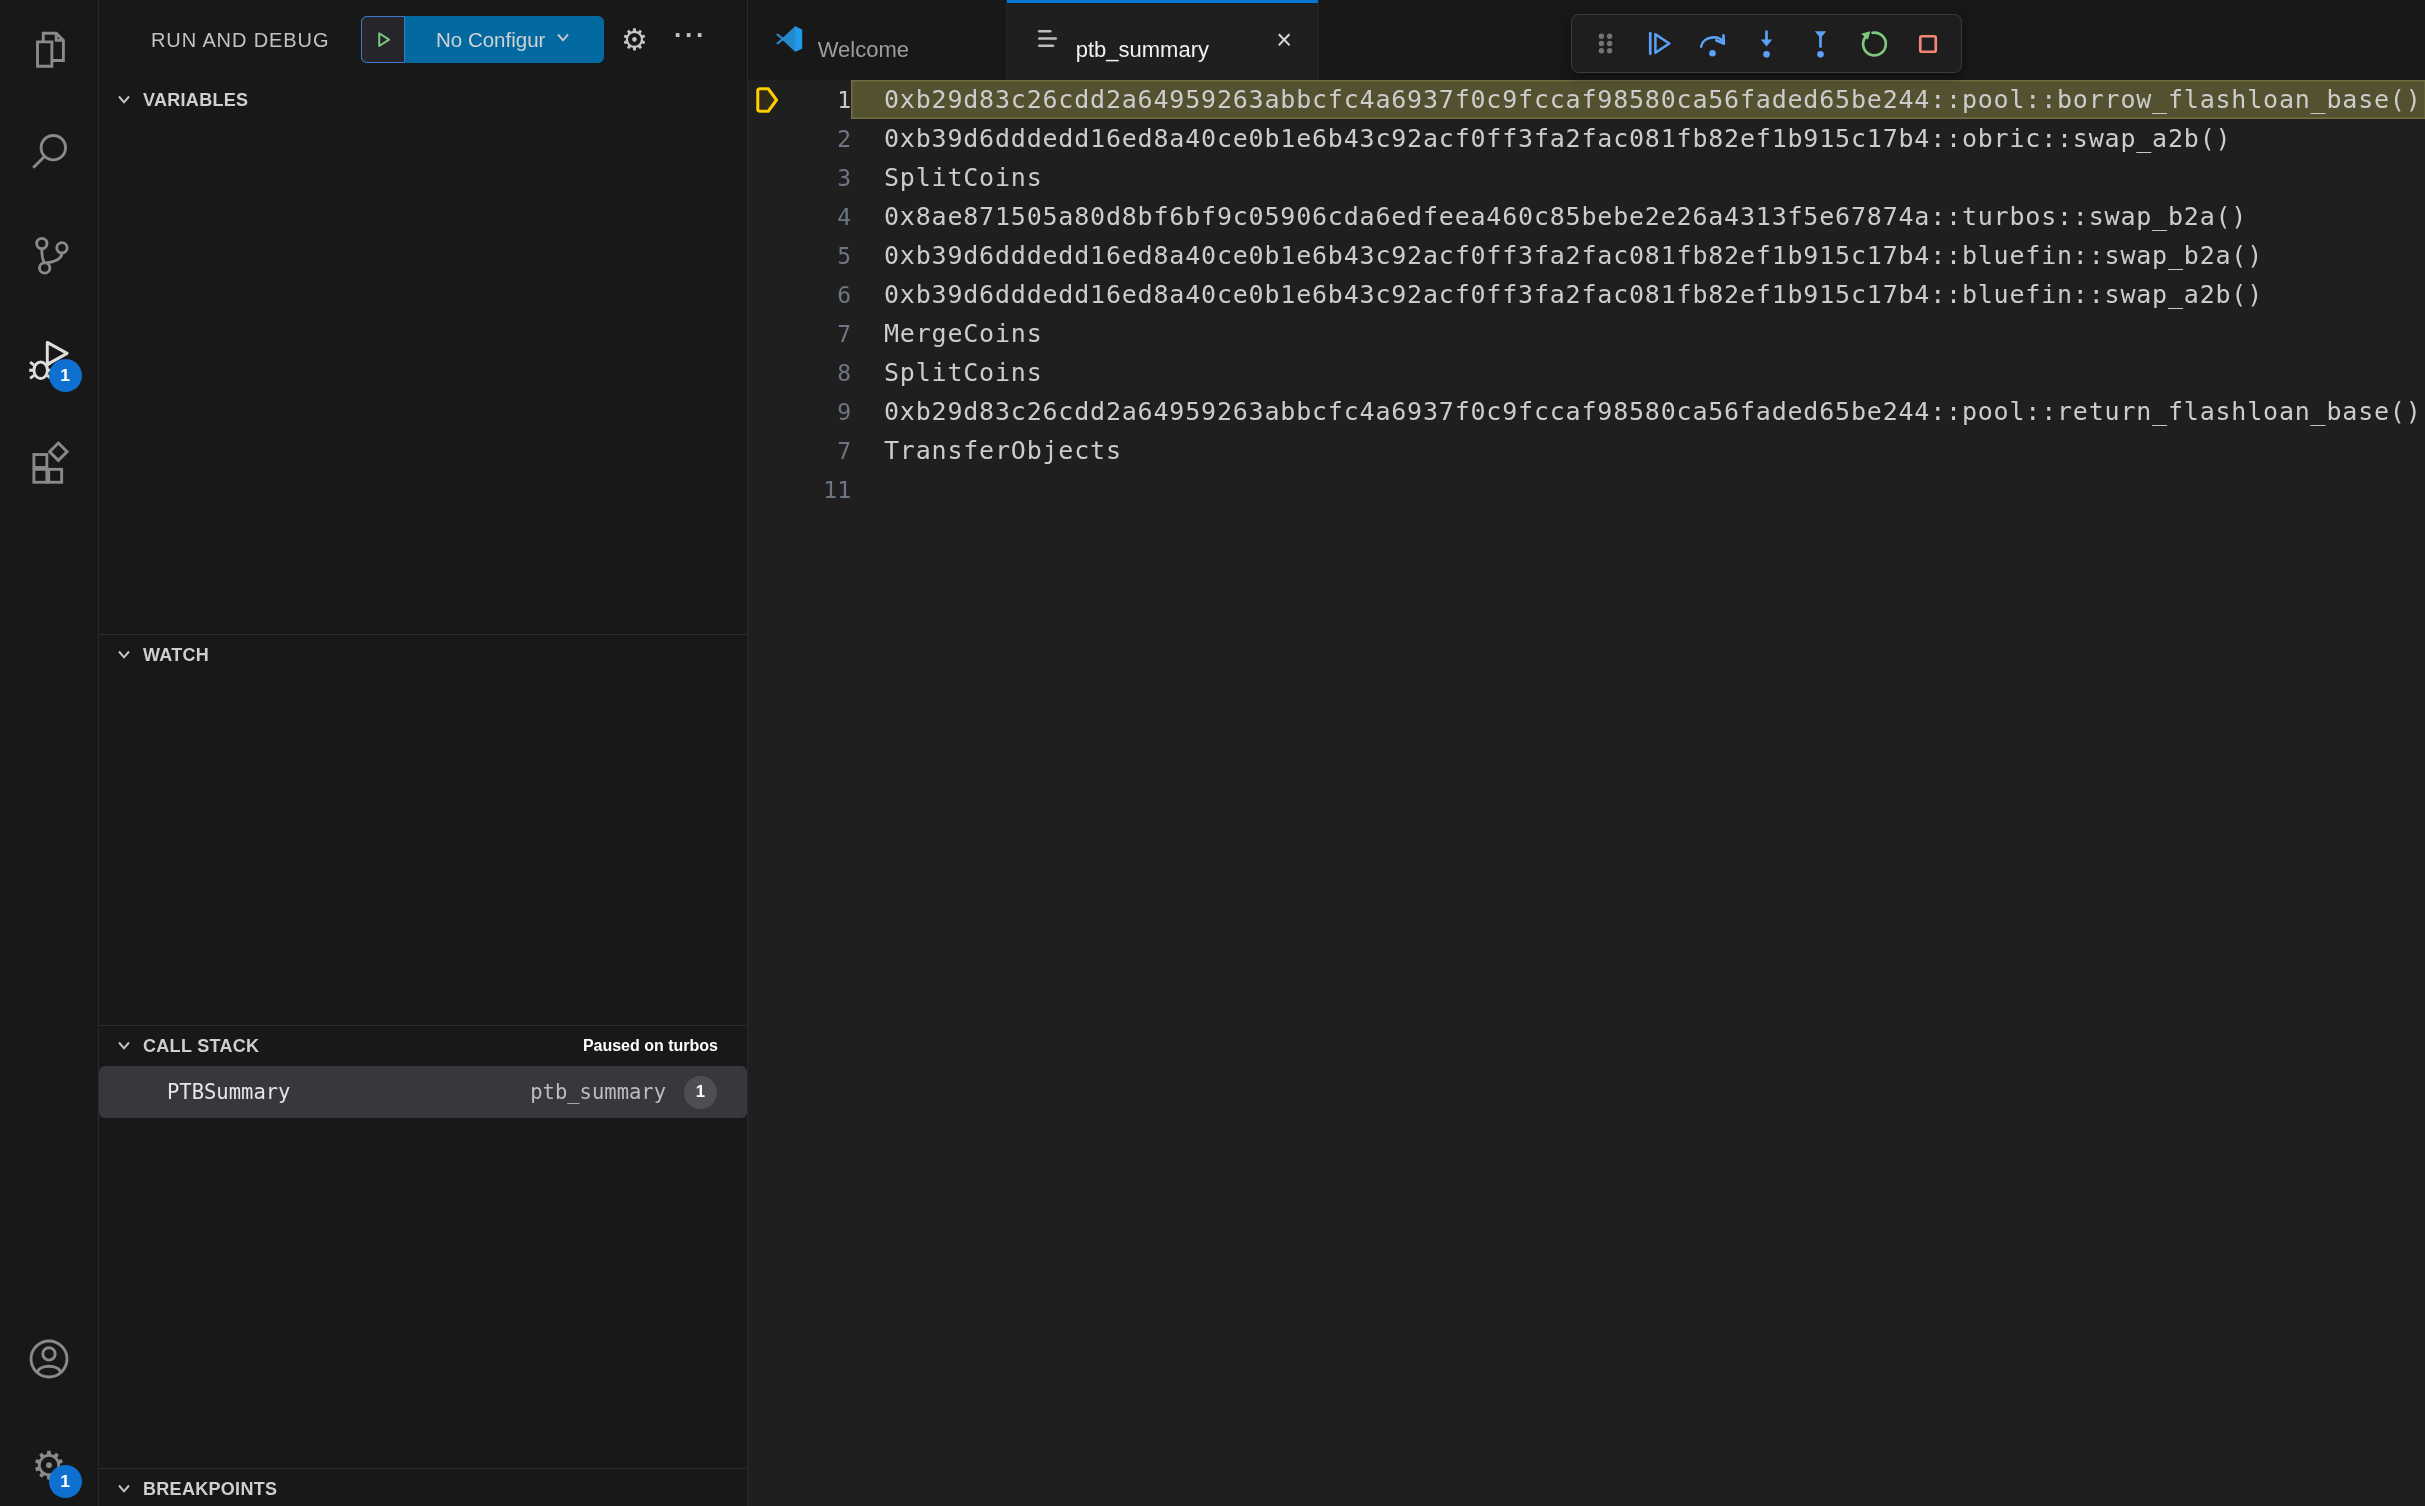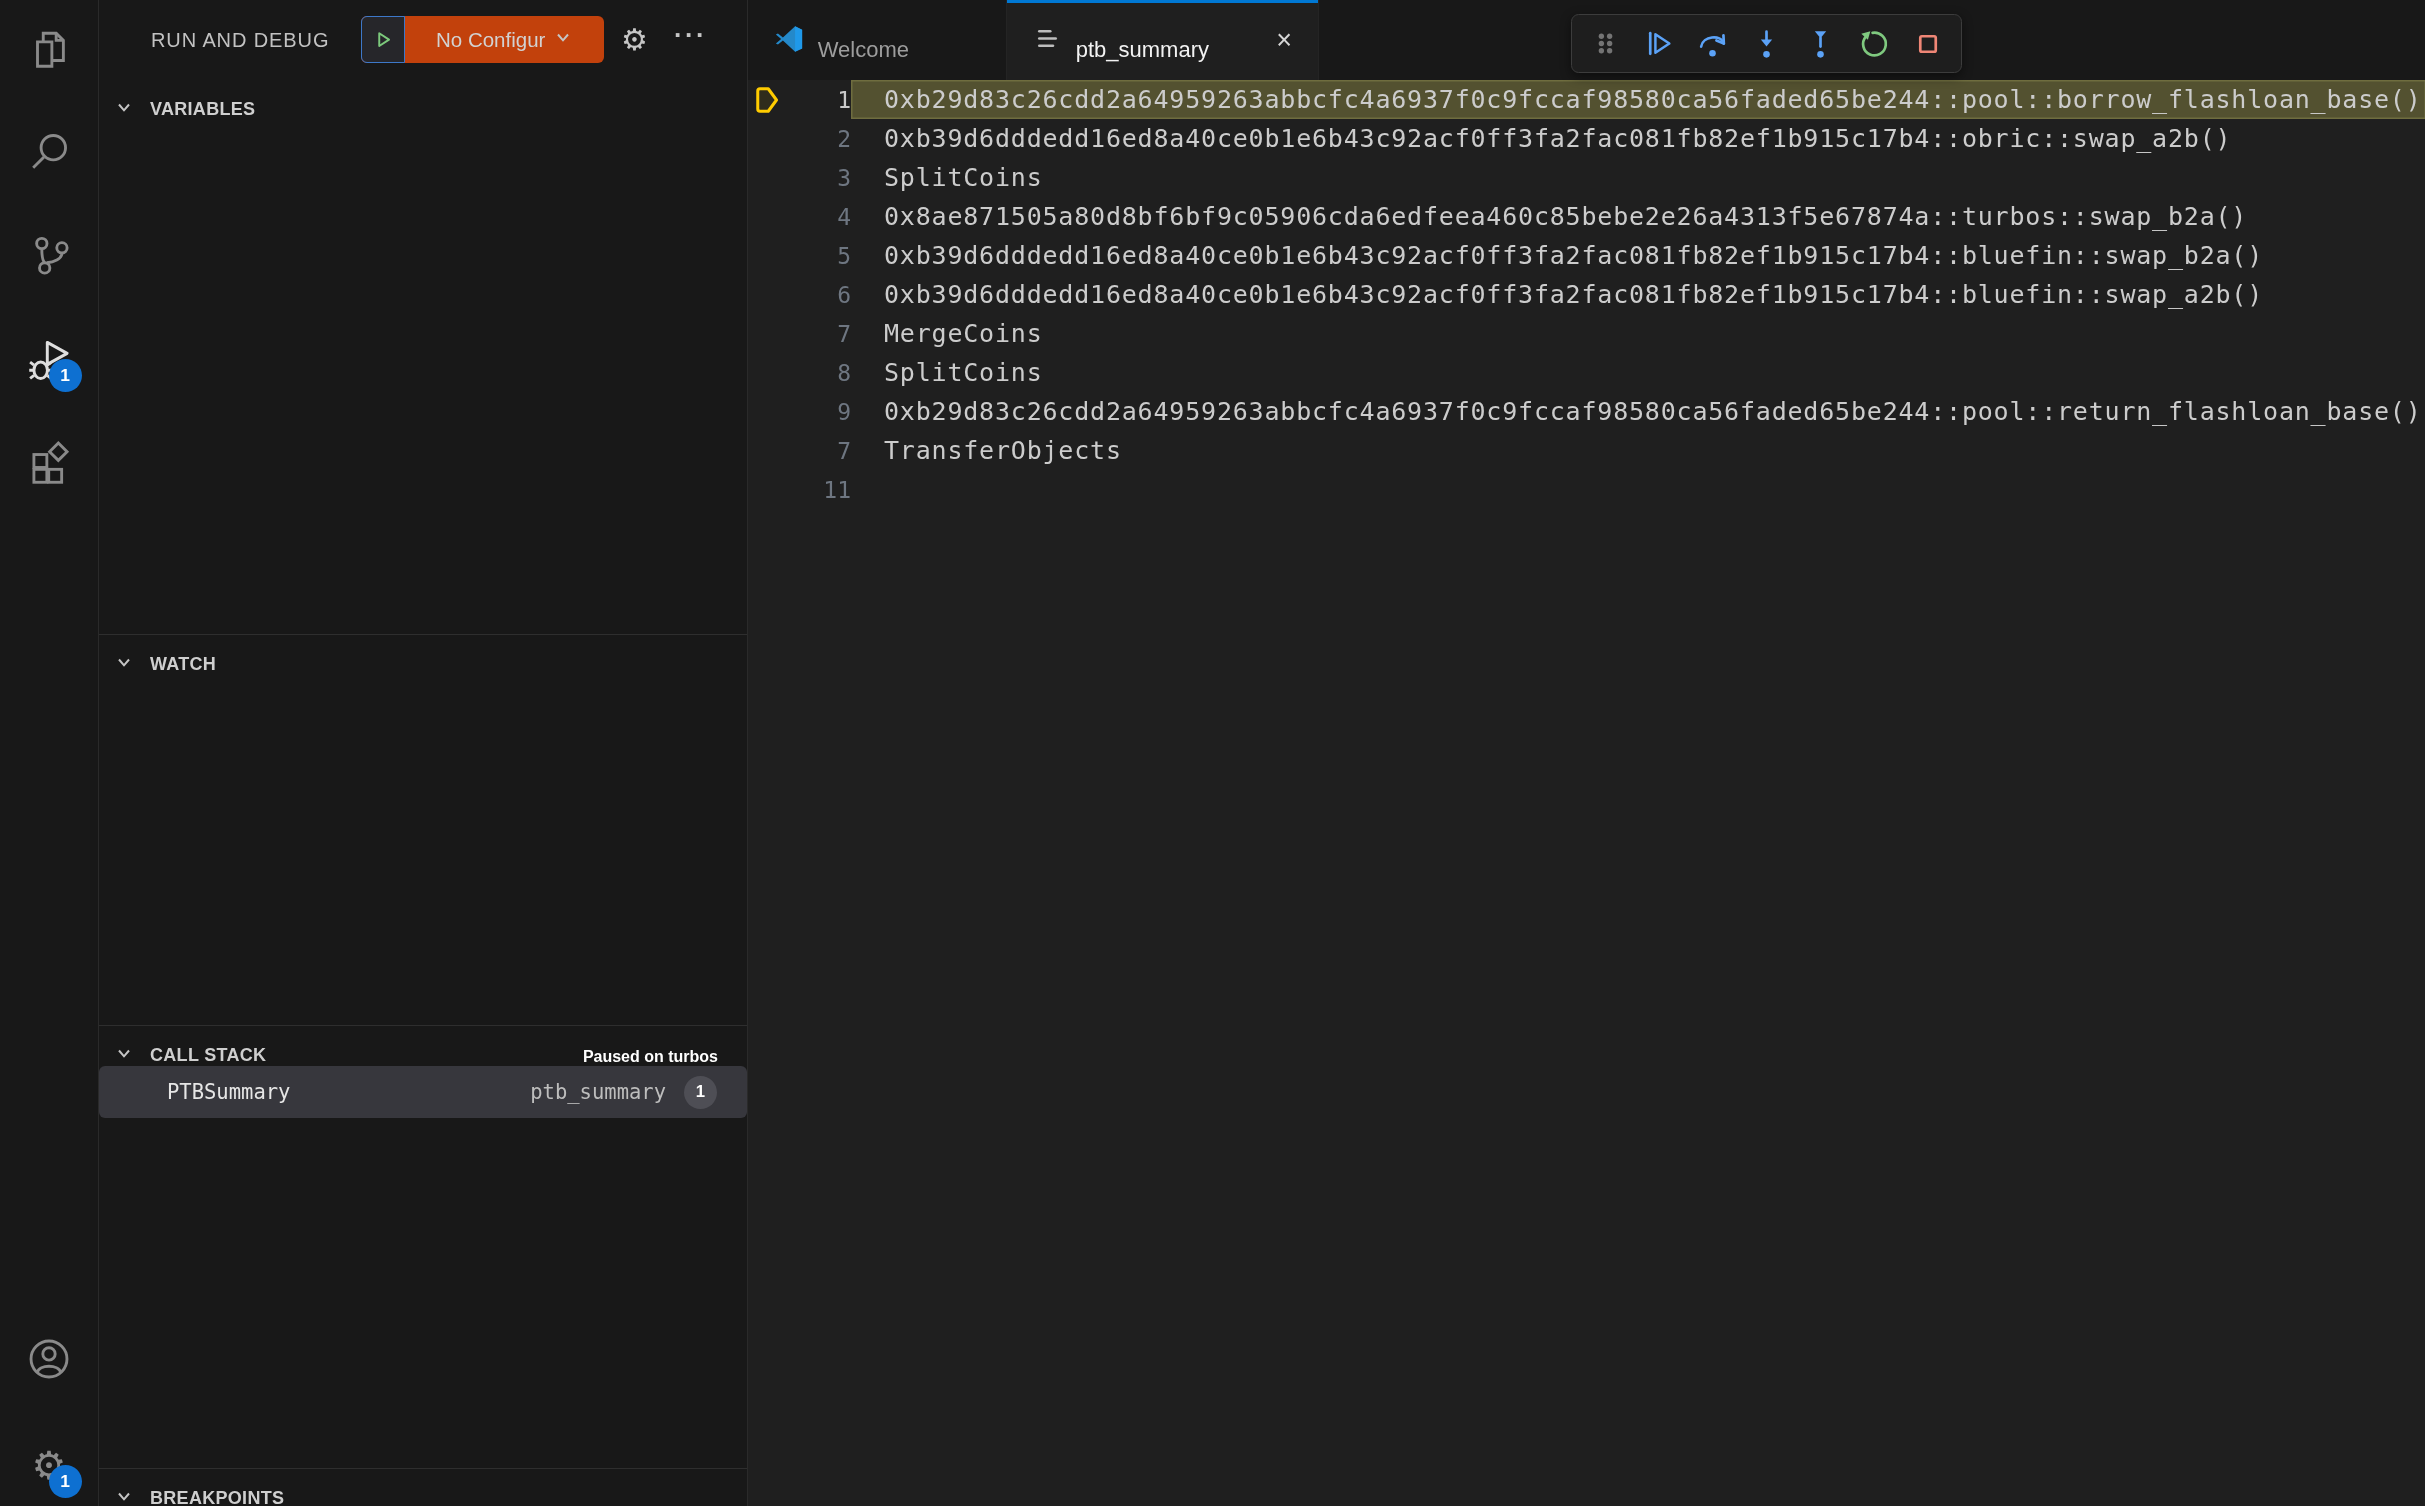--- a/index.html
+++ b/index.html
@@ -20,33 +20,33 @@
               display:flex; align-items:center; justify-content:center; }
   .gear-glyph { font-size:39px; color:#8a8a8a; line-height:1; }
 
   
   .sidebar { width:649px; height:100%; background:#181818; border-right:0.8px solid #2a2a2a;
              display:flex; flex-direction:column; flex:none; }
   .sb-title { position:relative; height:80px; flex:none; }
   .sb-title-text { position:absolute; left:52px; top:50%; transform:translateY(-50%);
                    font-size:20px; letter-spacing:0.9px; color:#c2c2c2; white-space:nowrap; }
   .run-control { position:absolute; left:262px; top:16px; width:243px; height:47px;
-                 background:#c2410c; border-radius:6px; display:flex; align-items:stretch; cursor:pointer; }
+                 background:#0369a1; border-radius:6px; display:flex; align-items:stretch; cursor:pointer; }
   .run-play { width:44px; border:1.5px solid #3d78c9; border-radius:6px 0 0 6px; background:#26262a;
               display:flex; align-items:center; justify-content:center; }
   .run-config { flex:1; display:flex; align-items:center; justify-content:center; gap:7.6px;
                 color:#d2d2d2; font-size:20.5px; white-space:nowrap; }
   .hdr-gear { position:absolute; left:522px; top:50%; transform:translateY(-50%);
               font-size:30px; color:#c5c5c5; cursor:pointer; line-height:1; }
   .hdr-more { position:absolute; left:575px; top:44%; transform:translateY(-50%);
               font-size:26px; font-weight:700; letter-spacing:2.3px; color:#c5c5c5; cursor:pointer; }
 
   .sb-section { position:relative; flex:none; }
   .sb-section.bordered { border-top:1.5px solid #2e2e2e; }
-  .sec-header { height:40px; display:flex; align-items:flex-end; padding-left:15px; gap:16px; cursor:pointer; }
+  .sec-header { height:40px; display:flex; align-items:center; padding-left:15px; gap:9px; cursor:pointer; }
   .sec-label { font-size:18px; font-weight:700; color:#cfcfcf; letter-spacing:0.3px; white-space:nowrap; }
   .sec-status { margin-left:auto; margin-right:29px; font-size:16px; font-weight:700; color:#ffffff; white-space:nowrap; }
   .chev svg { stroke:#c5c5c5; fill:none; stroke-width:2.4; }
 
   .stack-row { height:52px; background:#37373d; display:flex; align-items:center;
                padding-left:68px; padding-right:30px; cursor:pointer;
                font-family:"DejaVu Sans Mono", monospace;border-radius:6px; }
   .stack-name { font-size:20.5px; color:#e6e6e6; }
   .stack-src { margin-left:auto; font-size:20.5px; color:#bdbdbd; margin-right:18px; }
   .stack-badge { width:33px; height:33px; border-radius:50%; background:#4e4e55; color:#fff;

